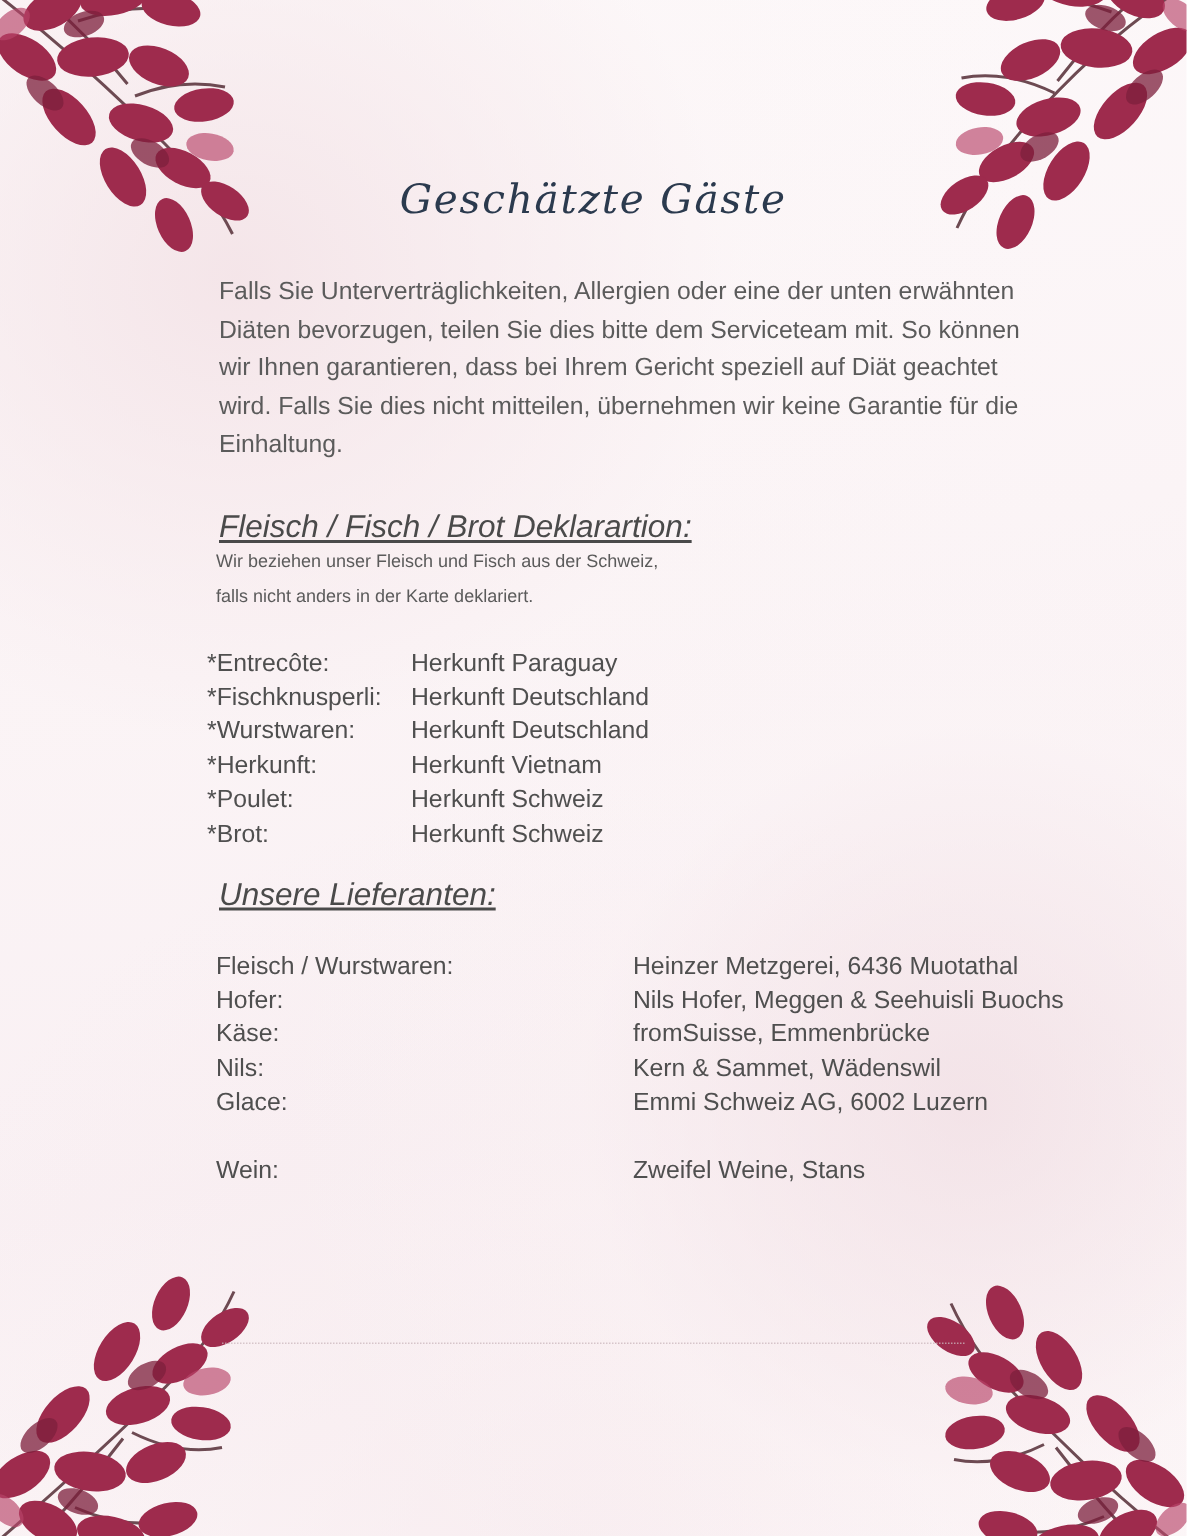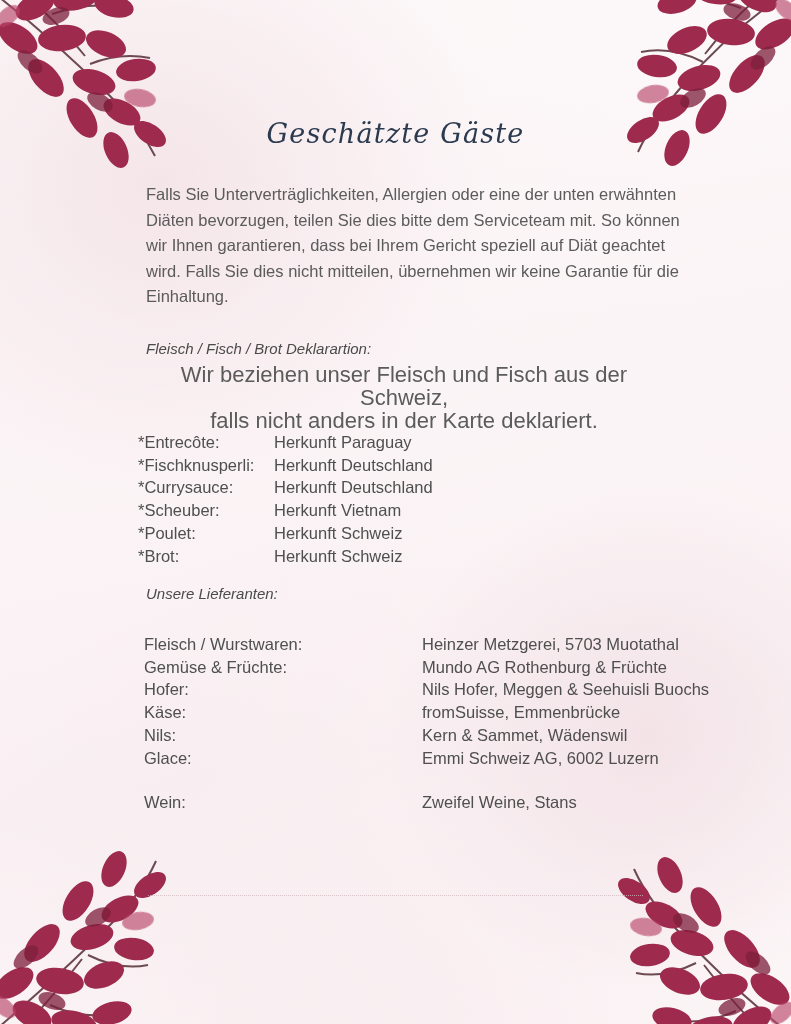--- a/index.html
+++ b/index.html
@@ -64,36 +64,36 @@
     left: 146px;
     top: 182px;
     width: 540px;
     font-size: 16.5px;
     line-height: 25.5px;
     color: #5b5b5b;
   }
 
   .sec-heading {
     position: absolute;
-    font-size: 15px;
+    font-size: 21px;
     font-style: italic;
+    text-decoration: underline;
     color: #4a4a4a;
   }
   .sec-origin-heading { left: 146px; top: 340px; }
   .sec-suppliers-heading { left: 146px; top: 585px; }
 
   .origin-note {
     position: absolute;
     left: 144px;
     top: 363px;
     width: 520px;
-    font-size: 22px;
+    font-size: 12px;
     line-height: 23px;
     color: #5b5b5b;
-    text-align: center;
   }
 
   .origin-list {
     position: absolute;
     left: 138px;
     top: 431px;
     width: 480px;
     font-size: 16.5px;
     line-height: 22.7px;
     color: #4f4f4f;
@@ -278,47 +278,43 @@
     <div class="origin-list">
       <div class="origin-row">
         <span class="o-item">*Entrecôte:</span>
         <span class="o-src">Herkunft Paraguay</span>
       </div>
       <div class="origin-row">
         <span class="o-item">*Fischknusperli:</span>
         <span class="o-src">Herkunft Deutschland</span>
       </div>
       <div class="origin-row">
-        <span class="o-item">*Currysauce:</span>
+        <span class="o-item">*Wurstwaren:</span>
         <span class="o-src">Herkunft Deutschland</span>
       </div>
       <div class="origin-row">
-        <span class="o-item">*Scheuber:</span>
+        <span class="o-item">*Herkunft:</span>
         <span class="o-src">Herkunft Vietnam</span>
       </div>
       <div class="origin-row">
         <span class="o-item">*Poulet:</span>
         <span class="o-src">Herkunft Schweiz</span>
       </div>
       <div class="origin-row">
         <span class="o-item">*Brot:</span>
         <span class="o-src">Herkunft Schweiz</span>
       </div>
     </div>
 
     <div class="sec-heading sec-suppliers-heading">Unsere Lieferanten:</div>
 
     <div class="suppliers">
       <div class="sup-row">
         <span class="s-label">Fleisch / Wurstwaren:</span>
-        <span class="s-value">Heinzer Metzgerei, 5703 Muotathal</span>
-      </div>
-      <div class="sup-row">
-        <span class="s-label">Gemüse &amp; Früchte:</span>
-        <span class="s-value">Mundo AG Rothenburg &amp; Früchte</span>
+        <span class="s-value">Heinzer Metzgerei, 6436 Muotathal</span>
       </div>
       <div class="sup-row">
         <span class="s-label">Hofer:</span>
         <span class="s-value">Nils Hofer, Meggen &amp; Seehuisli Buochs</span>
       </div>
       <div class="sup-row">
         <span class="s-label">Käse:</span>
         <span class="s-value">fromSuisse, Emmenbrücke</span>
       </div>
       <div class="sup-row">

